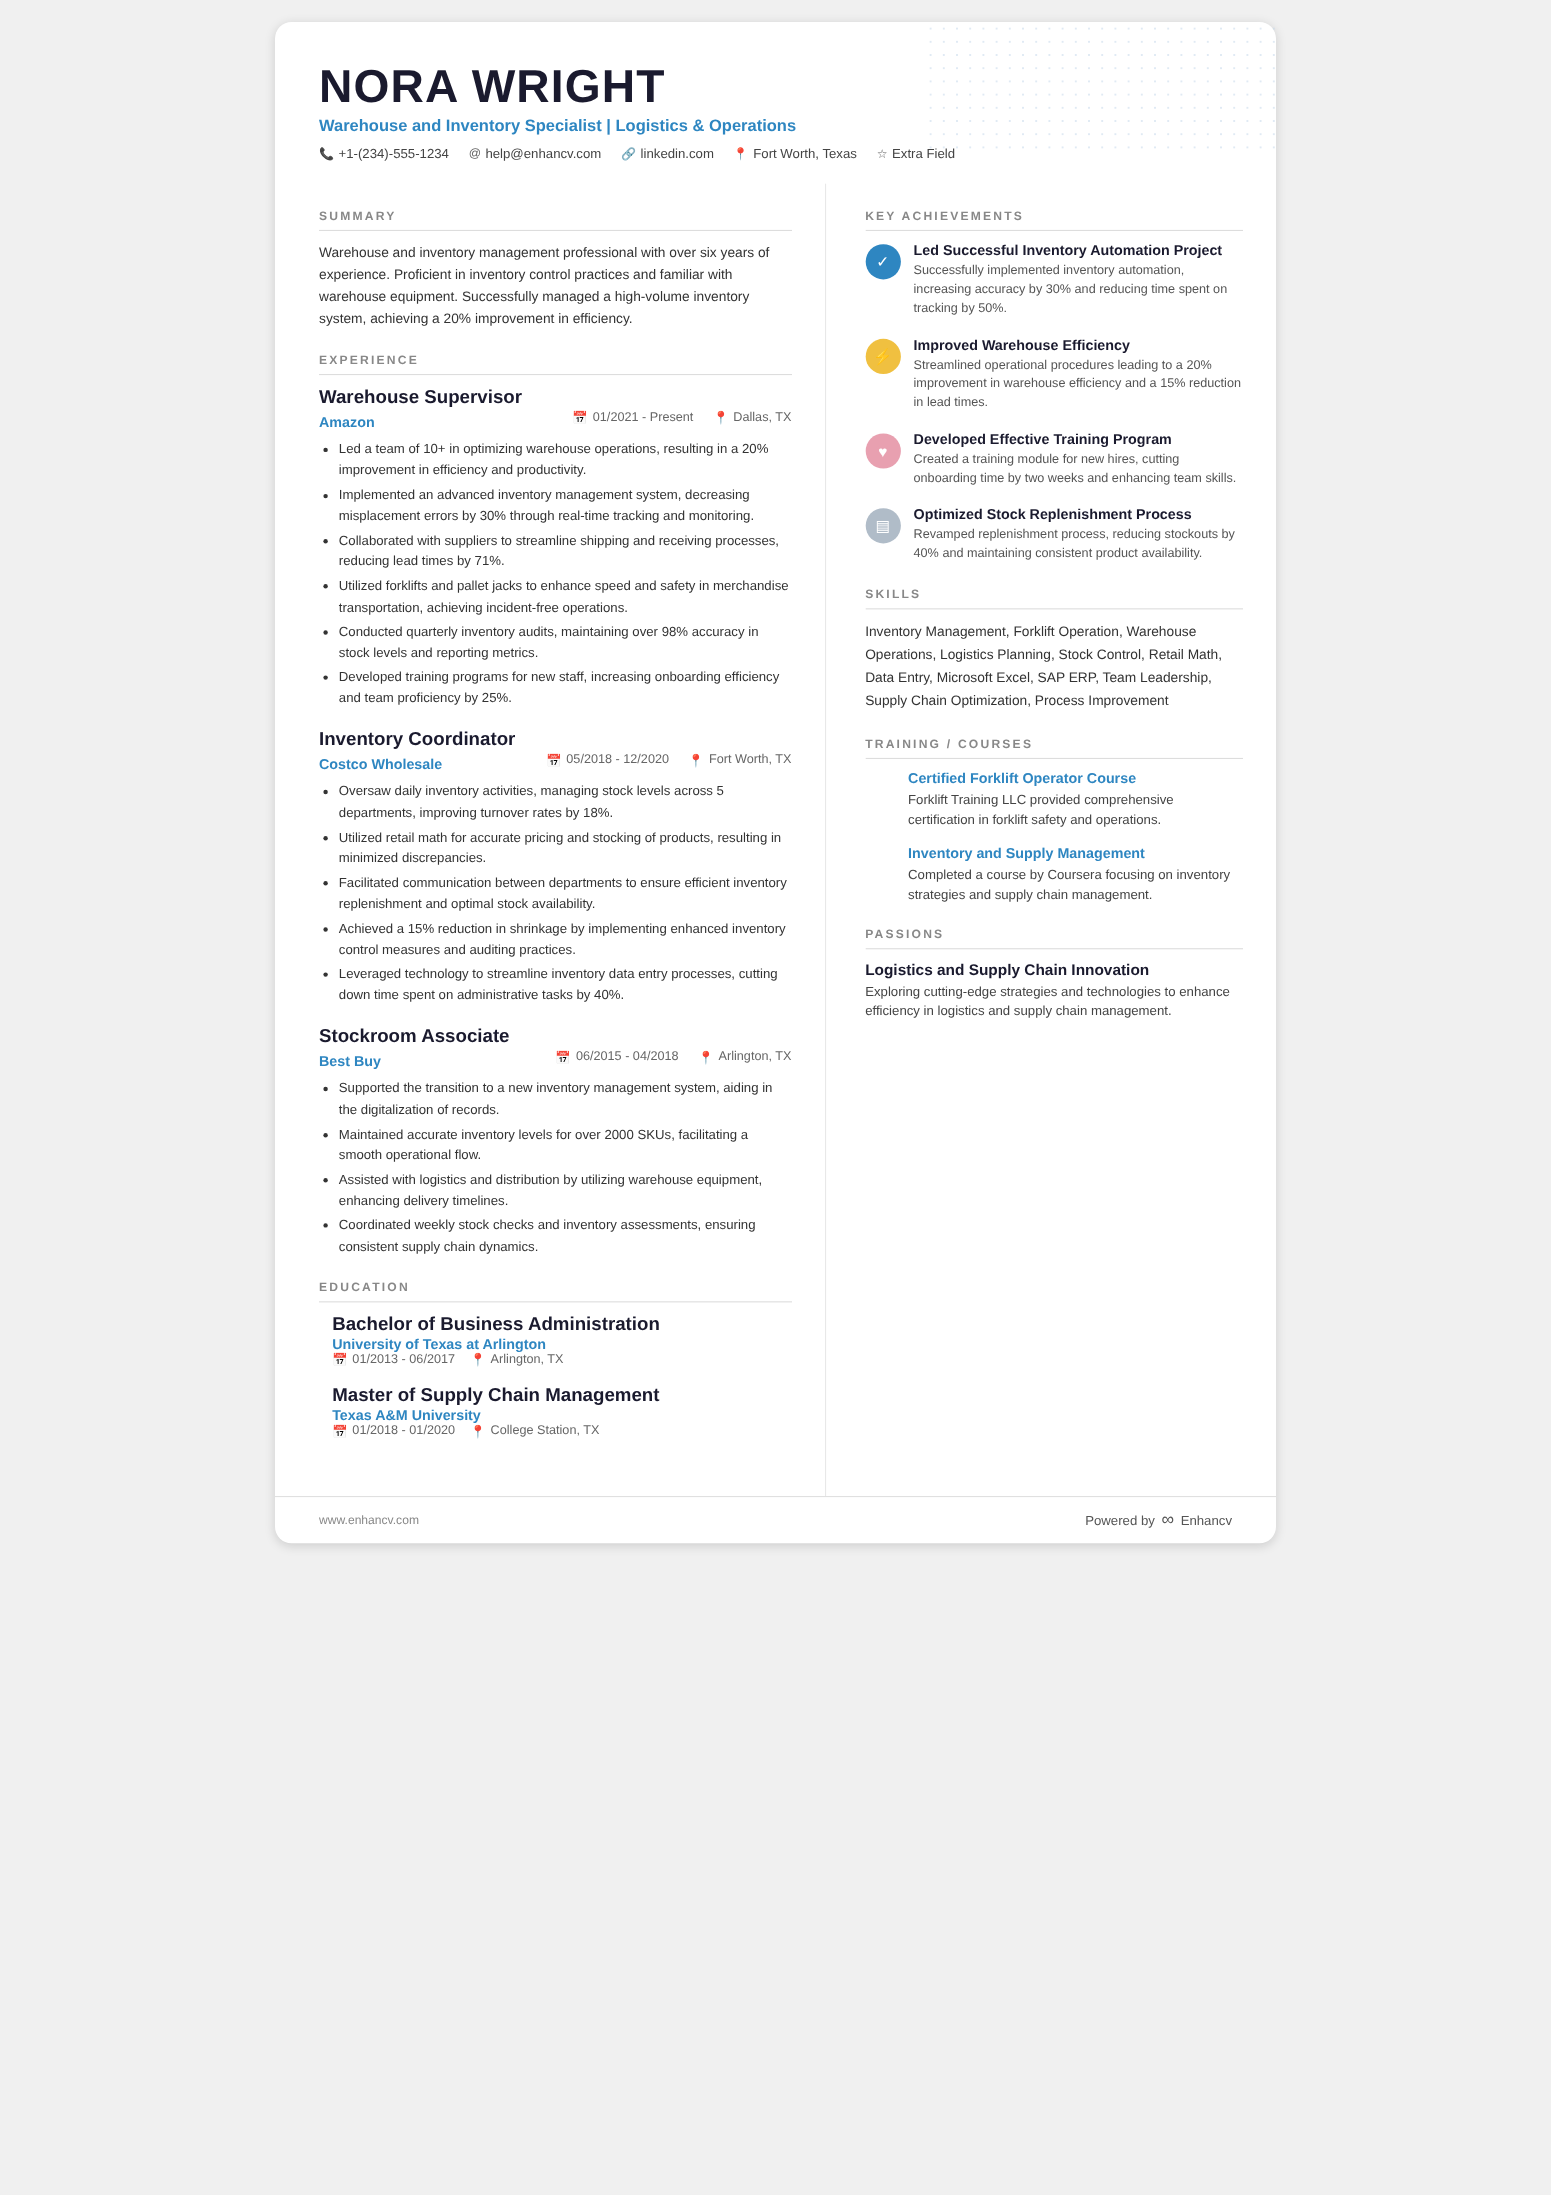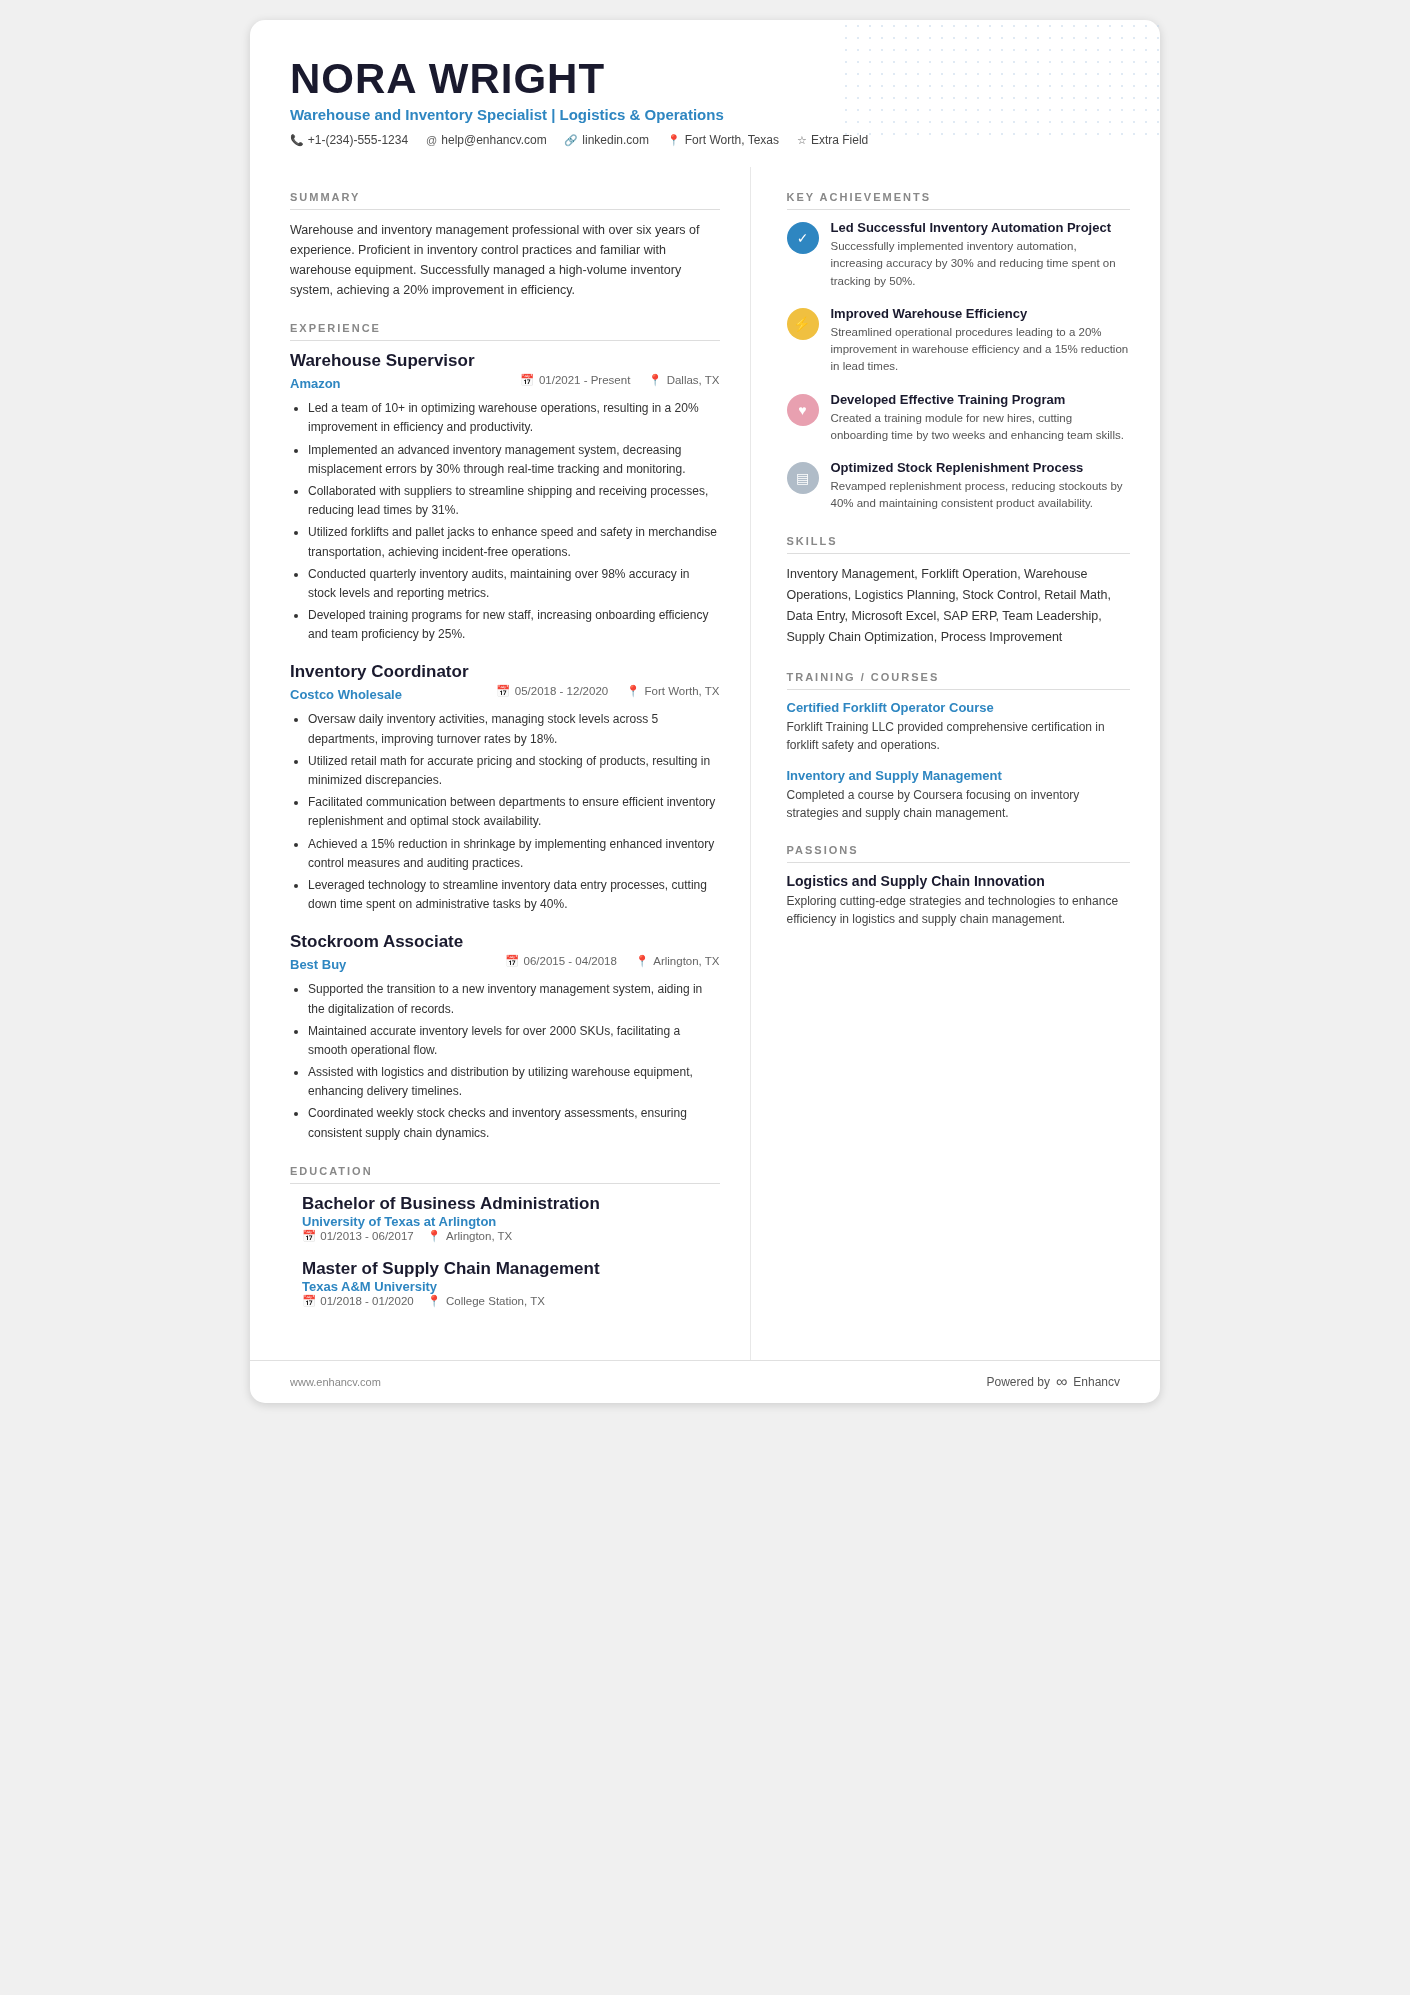--- a/index.html
+++ b/index.html
@@ -182,20 +182,21 @@
       color: #555;
       line-height: 1.5;
     }
     .skills-text {
       font-size: 12.5px;
       color: #333;
       line-height: 1.7;
     }
     .training-item {
       margin-bottom: 14px;
+      margin-left: 39px;
     }
     .training-title {
       color: #2e86c1;
       font-size: 13px;
       font-weight: 700;
       margin-bottom: 3px;
     }
     .training-desc {
       font-size: 12px;
       color: #444;
@@ -298,21 +299,21 @@
               </div>
               <div class="job-meta-item">
                 <span>📍</span>
                 <span>Dallas, TX</span>
               </div>
             </div>
           </div>
           <ul class="job-bullets">
             <li>Led a team of 10+ in optimizing warehouse operations, resulting in a 20% improvement in efficiency and productivity.</li>
             <li>Implemented an advanced inventory management system, decreasing misplacement errors by 30% through real-time tracking and monitoring.</li>
-            <li>Collaborated with suppliers to streamline shipping and receiving processes, reducing lead times by 31%.</li>
+            <li>Collaborated with suppliers to streamline shipping and receiving processes, reducing lead times by 71%.</li>
             <li>Utilized forklifts and pallet jacks to enhance speed and safety in merchandise transportation, achieving incident-free operations.</li>
             <li>Conducted quarterly inventory audits, maintaining over 98% accuracy in stock levels and reporting metrics.</li>
             <li>Developed training programs for new staff, increasing onboarding efficiency and team proficiency by 25%.</li>
           </ul>
         </div>
 
         <div class="job-entry">
           <div class="job-title">Inventory Coordinator</div>
           <div class="company-meta-row">
             <span class="company-name">Costco Wholesale</span>

